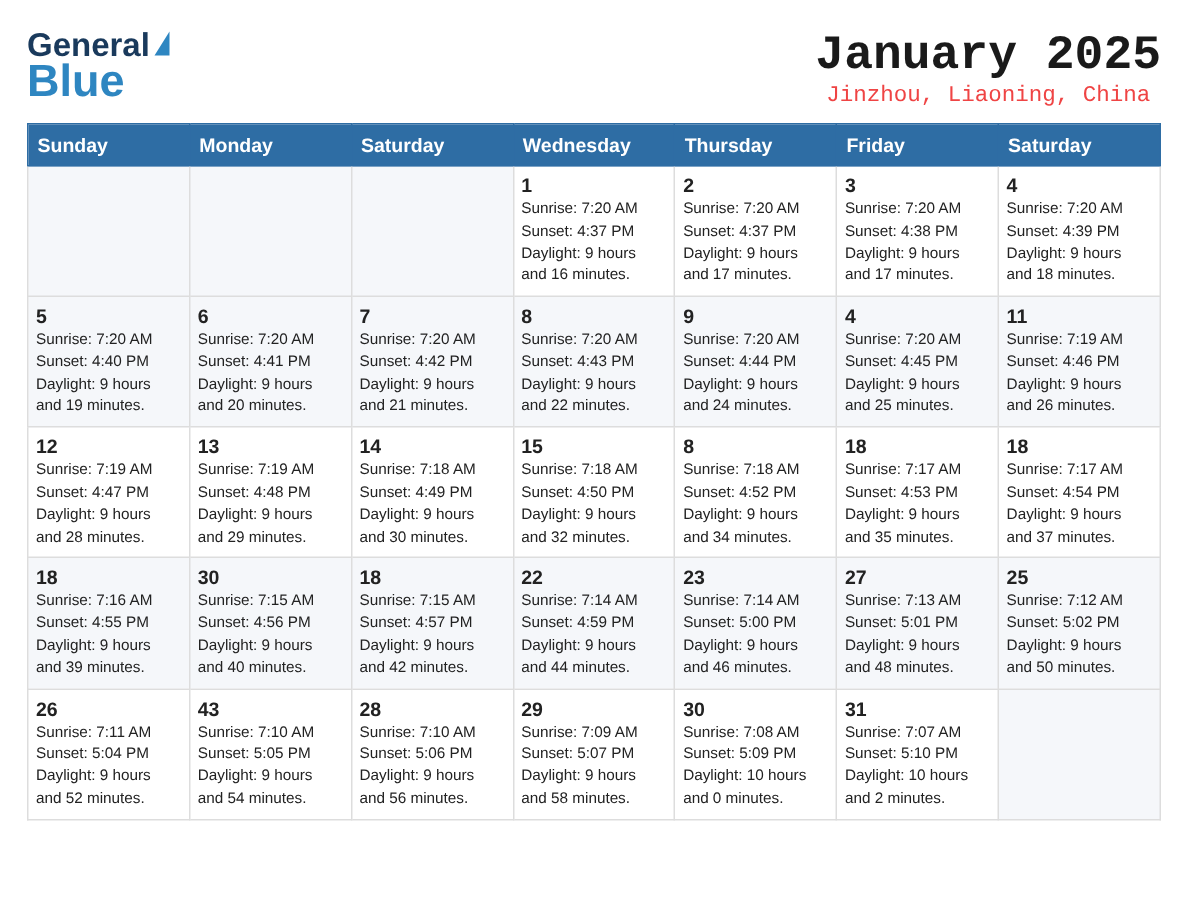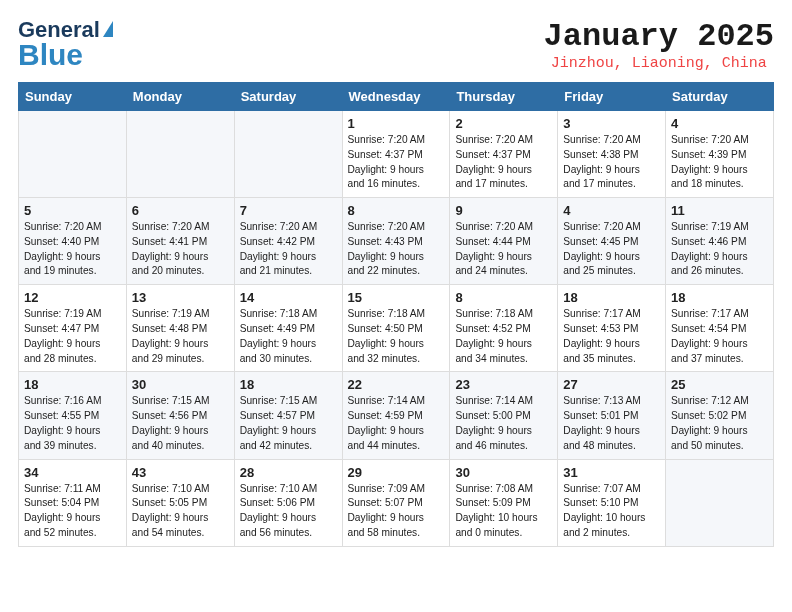--- a/index.html
+++ b/index.html
@@ -227,21 +227,21 @@
             <span class="day-num">27</span>
             <div class="day-info">Sunrise: 7:13 AM<br>Sunset: 5:01 PM<br>Daylight: 9 hours<br>and 48 minutes.</div>
           </td>
           <td>
             <span class="day-num">25</span>
             <div class="day-info">Sunrise: 7:12 AM<br>Sunset: 5:02 PM<br>Daylight: 9 hours<br>and 50 minutes.</div>
           </td>
         </tr>
         <tr>
           <td>
-            <span class="day-num">34</span>
+            <span class="day-num">26</span>
             <div class="day-info">Sunrise: 7:11 AM<br>Sunset: 5:04 PM<br>Daylight: 9 hours<br>and 52 minutes.</div>
           </td>
           <td>
             <span class="day-num">43</span>
             <div class="day-info">Sunrise: 7:10 AM<br>Sunset: 5:05 PM<br>Daylight: 9 hours<br>and 54 minutes.</div>
           </td>
           <td>
             <span class="day-num">28</span>
             <div class="day-info">Sunrise: 7:10 AM<br>Sunset: 5:06 PM<br>Daylight: 9 hours<br>and 56 minutes.</div>
           </td>

